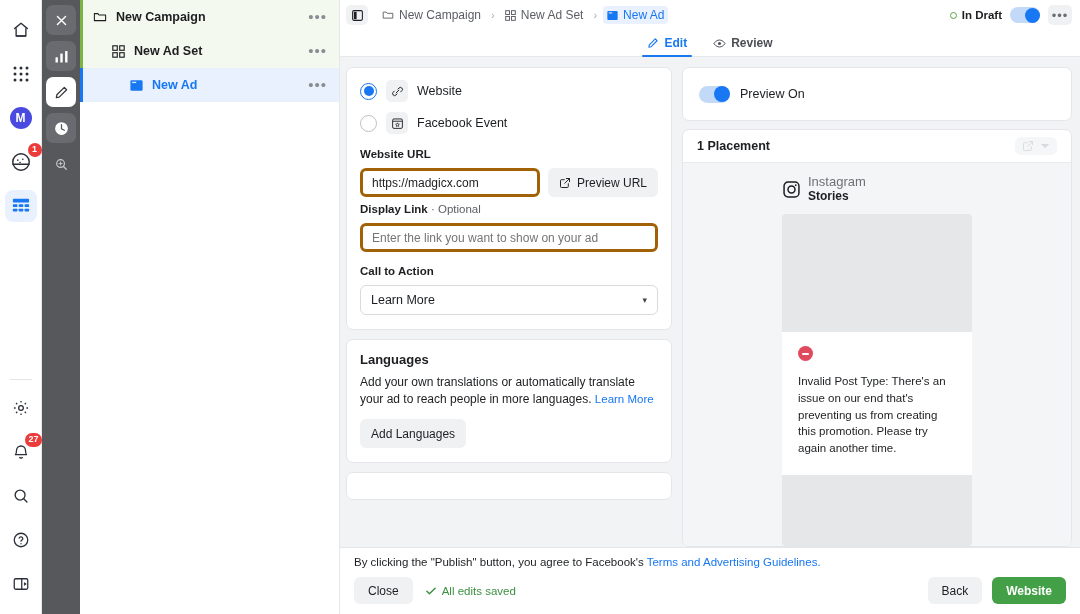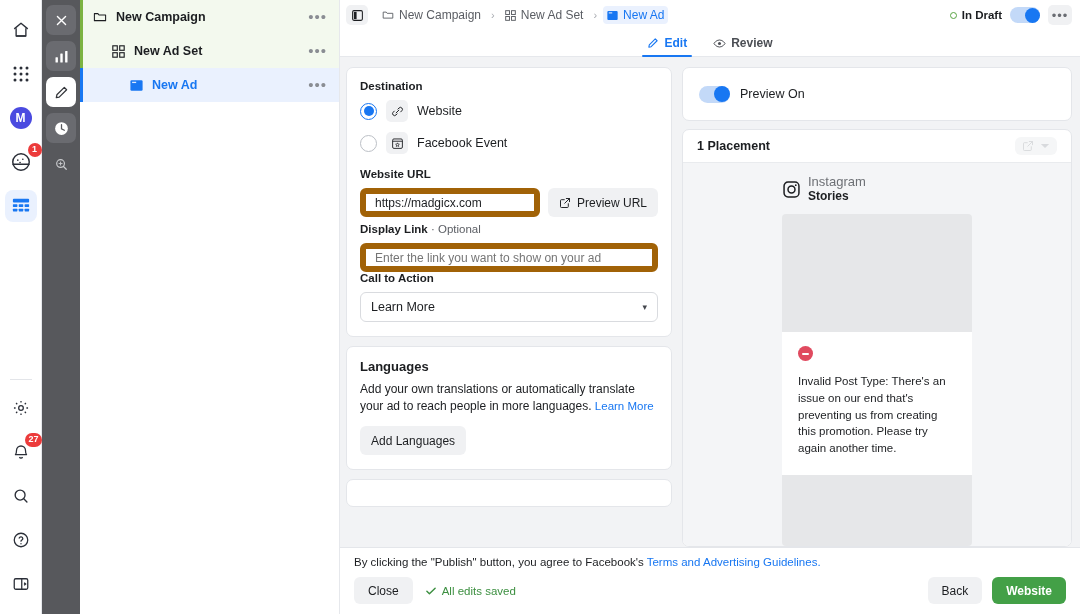--- a/index.html
+++ b/index.html
@@ -133,21 +133,21 @@
   .radio { width: 17px; height: 17px; border-radius: 50%; border: 1.5px solid #bcc0c6;
      background: #fff; flex: 0 0 17px; position: relative; cursor: pointer; }
   .radio.on { border-color: #1877f2; }
   .radio.on:after { content: ""; position: absolute; inset: 2.5px;
      border-radius: 50%; background: #1877f2; }
   .ibox { width: 22px; height: 22px; border-radius: 5px; background: #f0f1f3;
      display: flex; align-items: center; justify-content: center; flex: 0 0 22px; }
   .rtext { font-size: 12.5px; color: #1c1e21; }
 
   .urlrow { display: flex; gap: 8px; align-items: center; margin-bottom: 6px; }
-  .input { height: 29px; border: 6px solid #a16207; border-radius: 6px;
+  .input { height: 29px; border: 3px solid #a16207; border-radius: 6px;
      background: #fff; font-size: 12px; color: #1c1e21; padding: 0 9px;
      display: flex; align-items: center; font-family: inherit; width: 100%; }
   .input.ph { color: #8e9197; }
   .btn-grey { height: 29px; border-radius: 6px; background: #f0f1f3;
      display: flex; align-items: center; gap: 6px; padding: 0 11px;
      font-size: 12px; color: #1c1e21; cursor: pointer; white-space: nowrap;
      border: none; font-family: inherit; }
   .link { color: #1877f2; font-size: 11.5px; cursor: pointer; }
   .select { height: 30px; border: 1px solid #d9dbdf; border-radius: 6px;
      background: #fff; display: flex; align-items: center; padding: 0 10px;
@@ -444,21 +444,20 @@
         </span>
         <span>Review</span>
       </span>
     </div>
 
     <div class="body">
 
       <div class="formcol">
 
         <div class="card">
-          <div class="lbl">Destination</div>
 
           <div class="radio-row">
             <span class="radio on"></span>
             <span class="ibox">
               <svg width="13" height="13" viewBox="0 0 24 24" fill="none" stroke="#1c1e21" stroke-width="1.8" stroke-linecap="round">
                   <path d="M9.5 14.5 14.5 9.5"></path>
                   <path d="M12.8 7.6 14.9 5.5a3.6 3.6 0 0 1 5.1 5.1l-2.1 2.1"></path>
                   <path d="M11.2 16.4 9.1 18.5a3.6 3.6 0 0 1-5.1-5.1l2.1-2.1"></path>
                 </svg>
             </span>
@@ -491,21 +490,21 @@
               <span>Preview URL</span>
             </button>
           </div>
 
           <div class="lbl" style="margin-top:2px">
             <span>Display Link</span>
             <span class="opt">· Optional</span>
           </div>
           <input class="input ph" placeholder="Enter the link you want to show on your ad" style="">
 
-          <div class="lbl" style="">Call to Action</div>
+          <div class="lbl" style="margin-top:13px">Call to Action</div>
           <div class="select">
             <span>Learn More</span>
             <span class="car">▾</span>
           </div>
 
         </div>
 
         <div class="card">
           <div class="h2">Languages</div>
           <div class="ptext">

